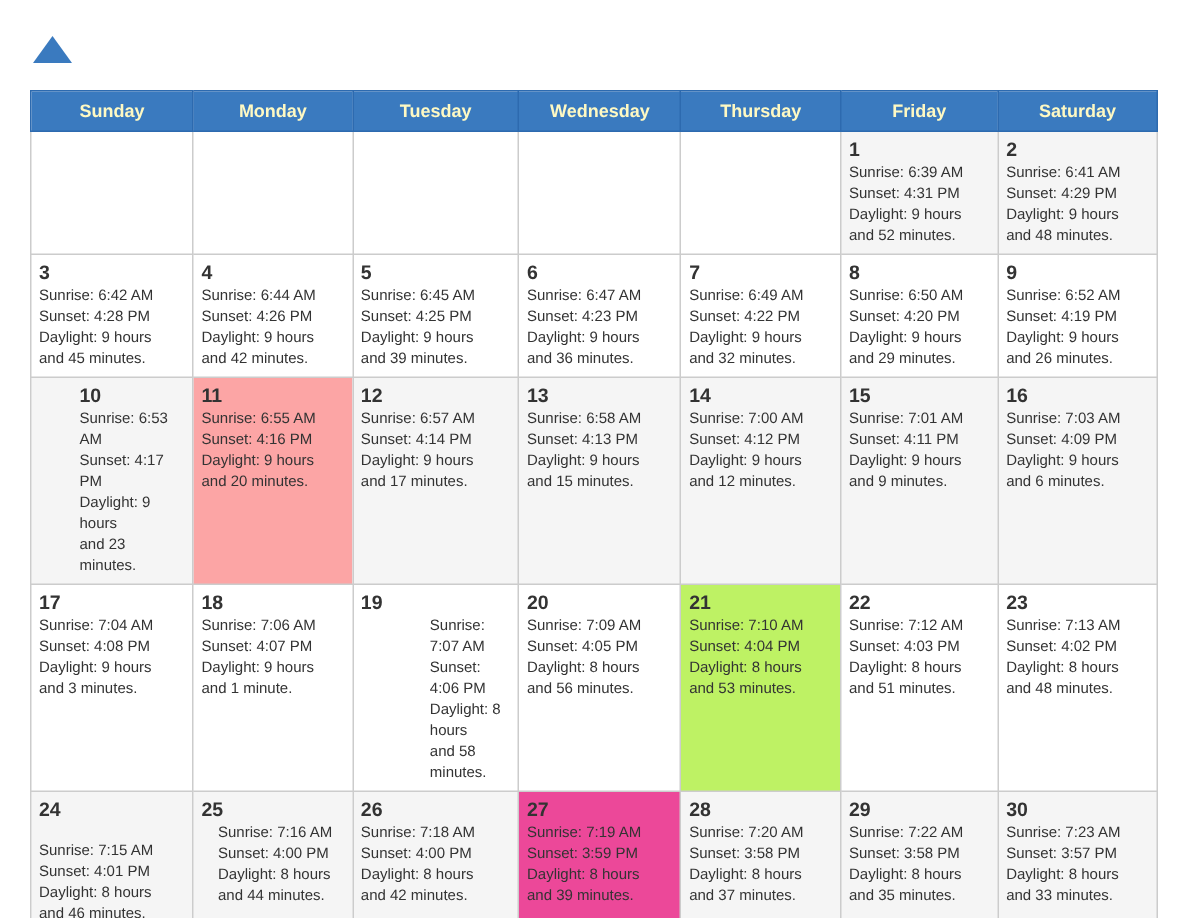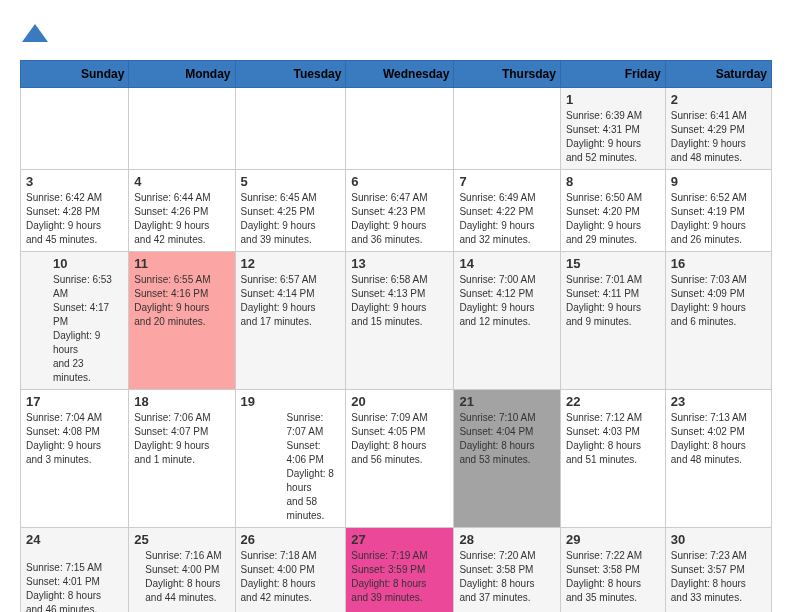--- a/index.html
+++ b/index.html
@@ -51,25 +51,25 @@
     .location-title {
       font-size: 16px;
       color: #444;
     }
     .calendar-table {
       width: 100%;
       border-collapse: collapse;
     }
     .calendar-table th {
       background: #3a7abf;
-      color: #000000;
+      color: #fef9c3;
       font-size: 12px;
       font-weight: bold;
       padding: 6px 4px;
-      text-align: right;
+      text-align: center;
       border: 1px solid #2d6aaf;
     }
     .calendar-table td {
       border: 1px solid #ccc;
       vertical-align: top;
       padding: 4px 5px;
       font-size: 10.5px;
       color: #333;
       width: 113px;
       height: 80px;
@@ -273,21 +273,21 @@
 Daylight: 8 hours
 and 58 minutes.</div>
         </td>
         <td style="background: rgb(255, 255, 255);">
           <span class="day-num">20</span>
           <div class="day-info" style="white-space: pre-line;">Sunrise: 7:09 AM
 Sunset: 4:05 PM
 Daylight: 8 hours
 and 56 minutes.</div>
         </td>
-        <td style="background: #a3a3a3;">
+        <td style="background: #bef264;">
           <span class="day-num">21</span>
           <div class="day-info" style="white-space: pre-line;">Sunrise: 7:10 AM
 Sunset: 4:04 PM
 Daylight: 8 hours
 and 53 minutes.</div>
         </td>
         <td style="background: rgb(255, 255, 255);">
           <span class="day-num">22</span>
           <div class="day-info" style="white-space: pre-line;">Sunrise: 7:12 AM
 Sunset: 4:03 PM

